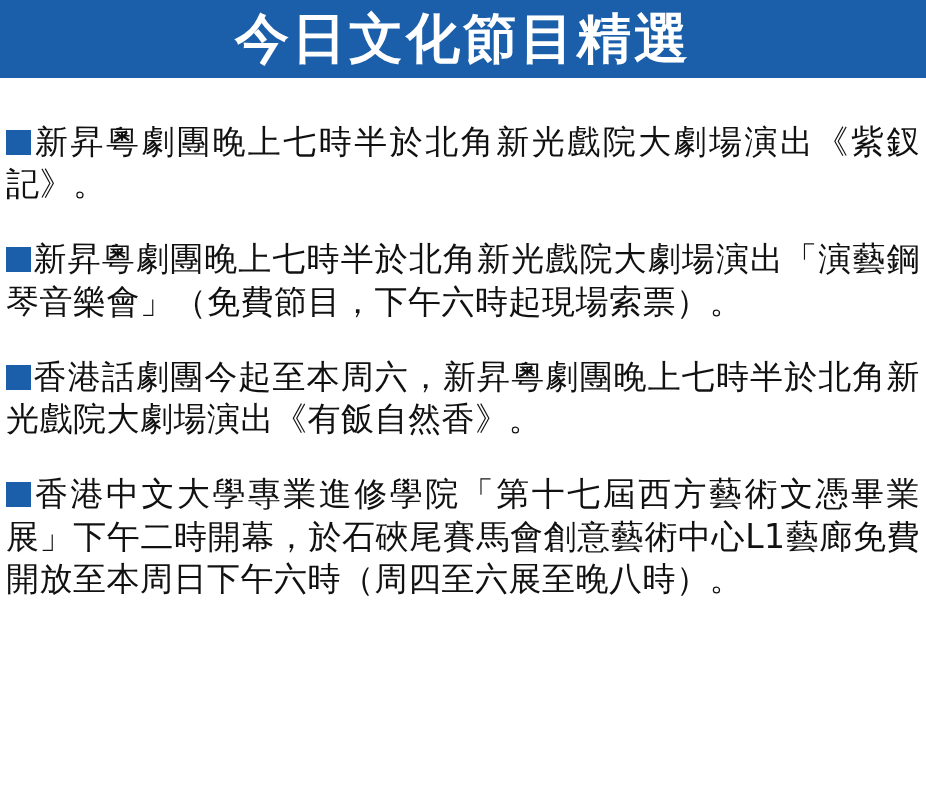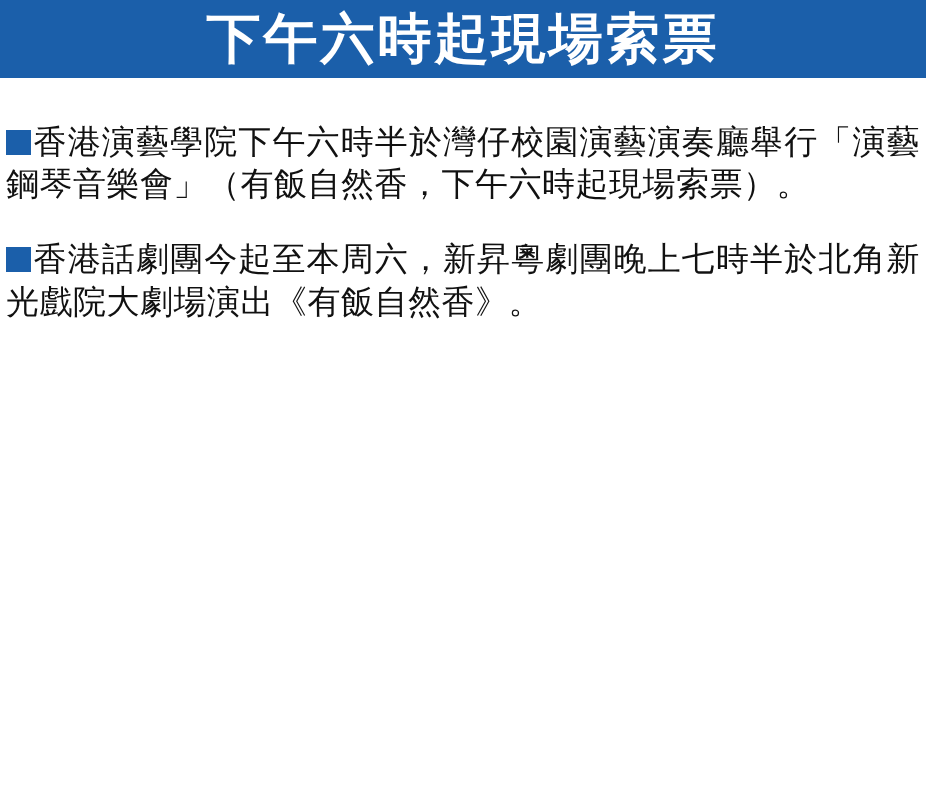--- a/index.html
+++ b/index.html
@@ -60,31 +60,37 @@
   .entry-text {
     display: inline;
   }
 </style>
 </head>
 <body>
 
 <div class="page">
 
   <div class="header-bar">
-    <div class="header-title">下午六時起現場索票</div>
+    <div class="header-title">今日文化節目精選</div>
   </div>
 
   <div class="content">
 
+    <p class="entry">
+      <span class="bullet"></span><span class="entry-text">新昇粵劇團晚上七時半於北角新光戲院大劇場演出《紫釵記》。</span>
+    </p>
 
 
     <p class="entry">
-      <span class="bullet"></span><span class="entry-text">香港演藝學院下午六時半於灣仔校園演藝演奏廳舉行「演藝鋼琴音樂會」（有飯自然香，下午六時起現場索票）。</span>
+      <span class="bullet"></span><span class="entry-text">新昇粵劇團晚上七時半於北角新光戲院大劇場演出「演藝鋼琴音樂會」（免費節目，下午六時起現場索票）。</span>
     </p>
 
     <p class="entry">
       <span class="bullet"></span><span class="entry-text">香港話劇團今起至本周六，新昇粵劇團晚上七時半於北角新光戲院大劇場演出《有飯自然香》。</span>
     </p>
 
+    <p class="entry">
+      <span class="bullet"></span><span class="entry-text">香港中文大學專業進修學院「第十七屆西方藝術文憑畢業展」下午二時開幕，於石硤尾賽馬會創意藝術中心L1藝廊免費開放至本周日下午六時（周四至六展至晚八時）。</span>
+    </p>
 
   </div>
 
 </div>
 
 </body></html>

